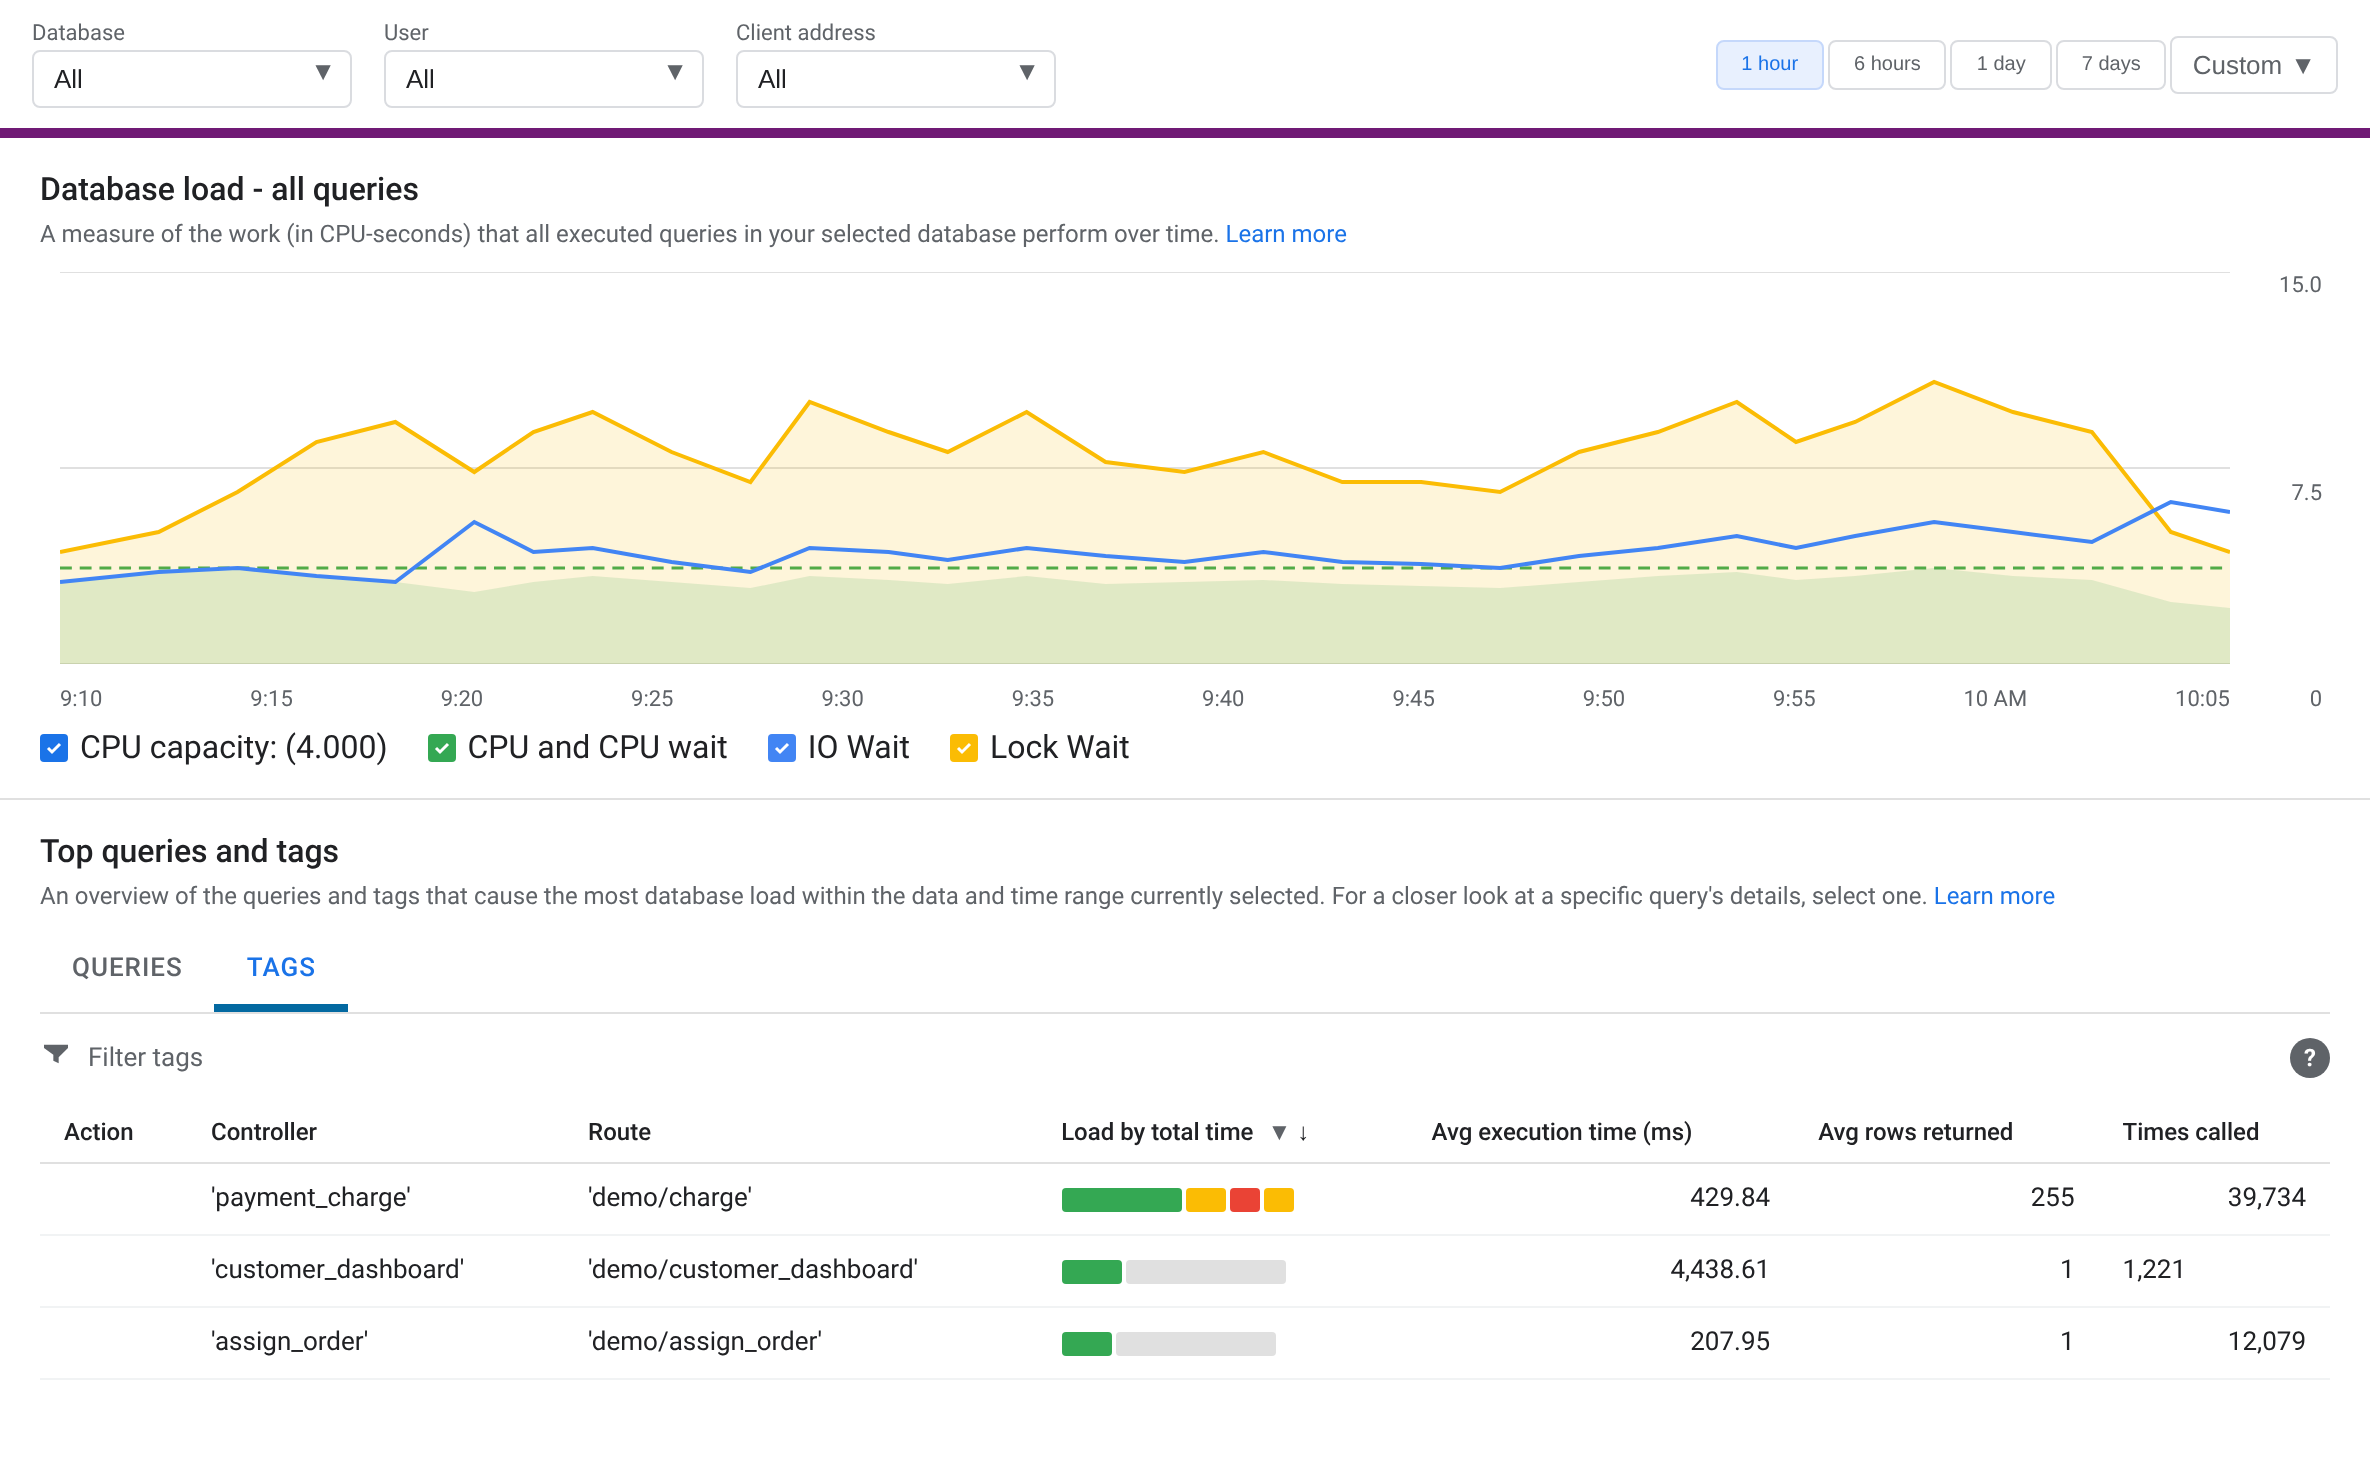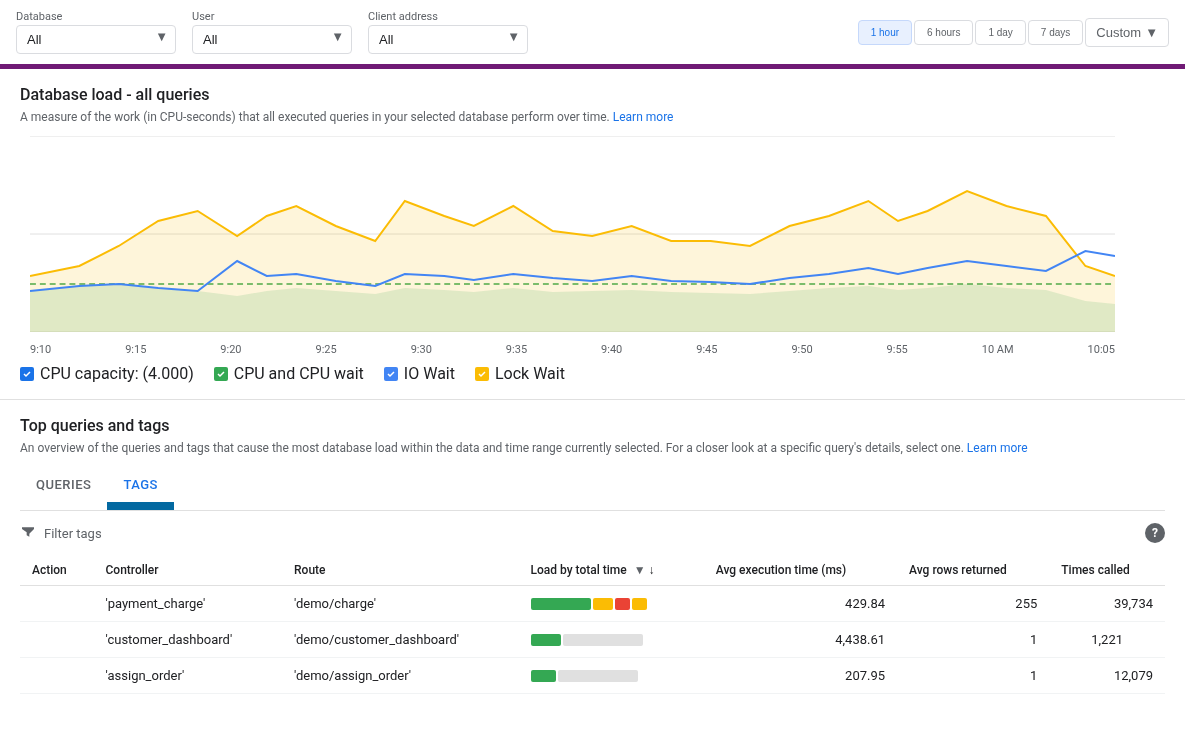--- a/index.html
+++ b/index.html
@@ -173,21 +173,21 @@
       padding: 10px 16px;
       font-size: 13px;
       font-weight: 500;
       color: #5f6368;
       cursor: pointer;
       border-bottom: 3px solid transparent;
       letter-spacing: 0.5px;
     }
     .tab.active {
       color: #1a73e8;
-      border-bottom: 8px solid #0369a1;
+      border-bottom: 4px solid #0369a1;
     }
 
     .filter-row {
       display: flex;
       align-items: flex-end;
       justify-content: space-between;
       margin-bottom: 12px;
     }
     .filter-input-group {
       display: flex;
@@ -308,20 +308,25 @@
 
 <div class="section">
   <div class="section-title">Database load - all queries</div>
   <div class="section-desc">
     <span>A measure of the work (in CPU-seconds) that all executed queries in your selected database perform over time.</span>
     <a href="#">Learn more</a>
   </div>
 
   <div class="chart-container">
 
+    <div class="chart-y-labels">
+      <span>15.0</span>
+      <span>7.5</span>
+      <span>0</span>
+    </div>
 
     <div class="chart-area">
       <svg class="chart-svg" viewBox="0 0 1100 196" preserveAspectRatio="none">
 
         <line x1="0" y1="0" x2="1100" y2="0" stroke="#e0e0e0" stroke-width="1"></line>
         <line x1="0" y1="98" x2="1100" y2="98" stroke="#e0e0e0" stroke-width="1"></line>
         <line x1="0" y1="196" x2="1100" y2="196" stroke="#e0e0e0" stroke-width="1"></line>
 
         <line x1="0" y1="148" x2="1100" y2="148" stroke="#34a853" stroke-width="1.5" stroke-dasharray="6,4"></line>
 
@@ -448,21 +453,21 @@
           <td>'customer_dashboard'</td>
           <td>'demo/customer_dashboard'</td>
           <td>
             <div class="bar-cell">
               <div class="bar-segment" style="width: 30px; background-color: rgb(52, 168, 83);"></div>
               <div class="bar-segment" style="width: 80px; background-color: rgb(224, 224, 224);"></div>
             </div>
           </td>
           <td class="num-right" style="text-align: right;">4,438.61</td>
           <td style="text-align: right;">1</td>
-          <td style="text-align: center;">1,221</td>
+          <td style="text-align: left;">1,221</td>
         </tr>
         <tr>
           <td></td>
           <td>'assign_order'</td>
           <td>'demo/assign_order'</td>
           <td>
             <div class="bar-cell">
               <div class="bar-segment" style="width: 25px; background-color: rgb(52, 168, 83);"></div>
               <div class="bar-segment" style="width: 80px; background-color: rgb(224, 224, 224);"></div>
             </div>

